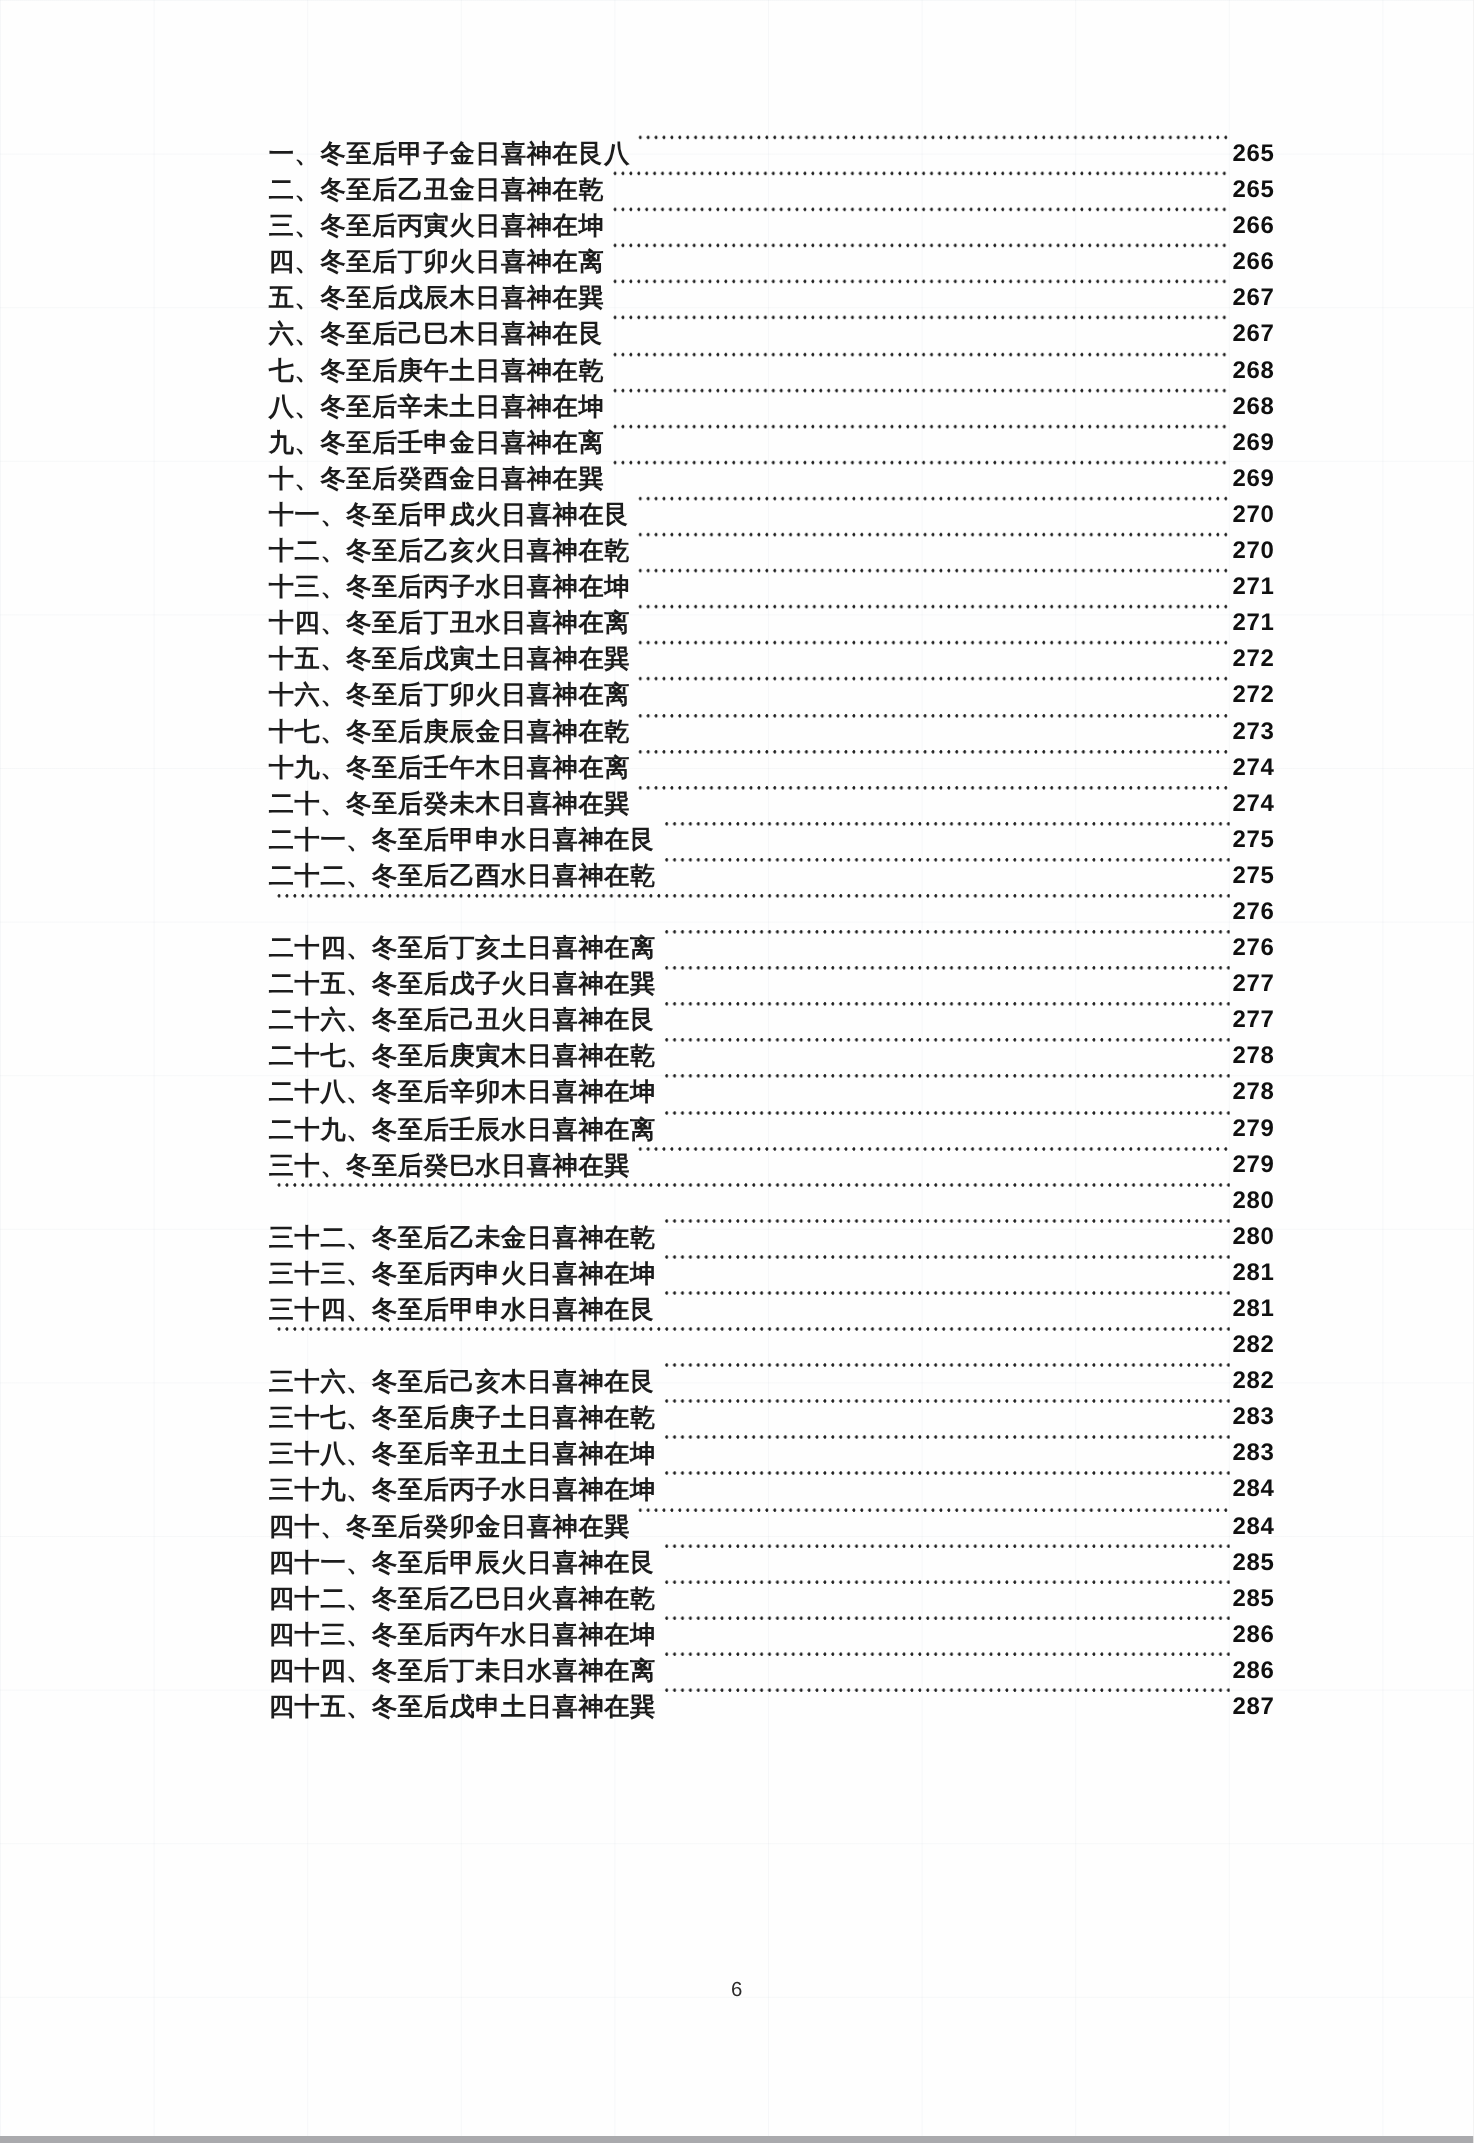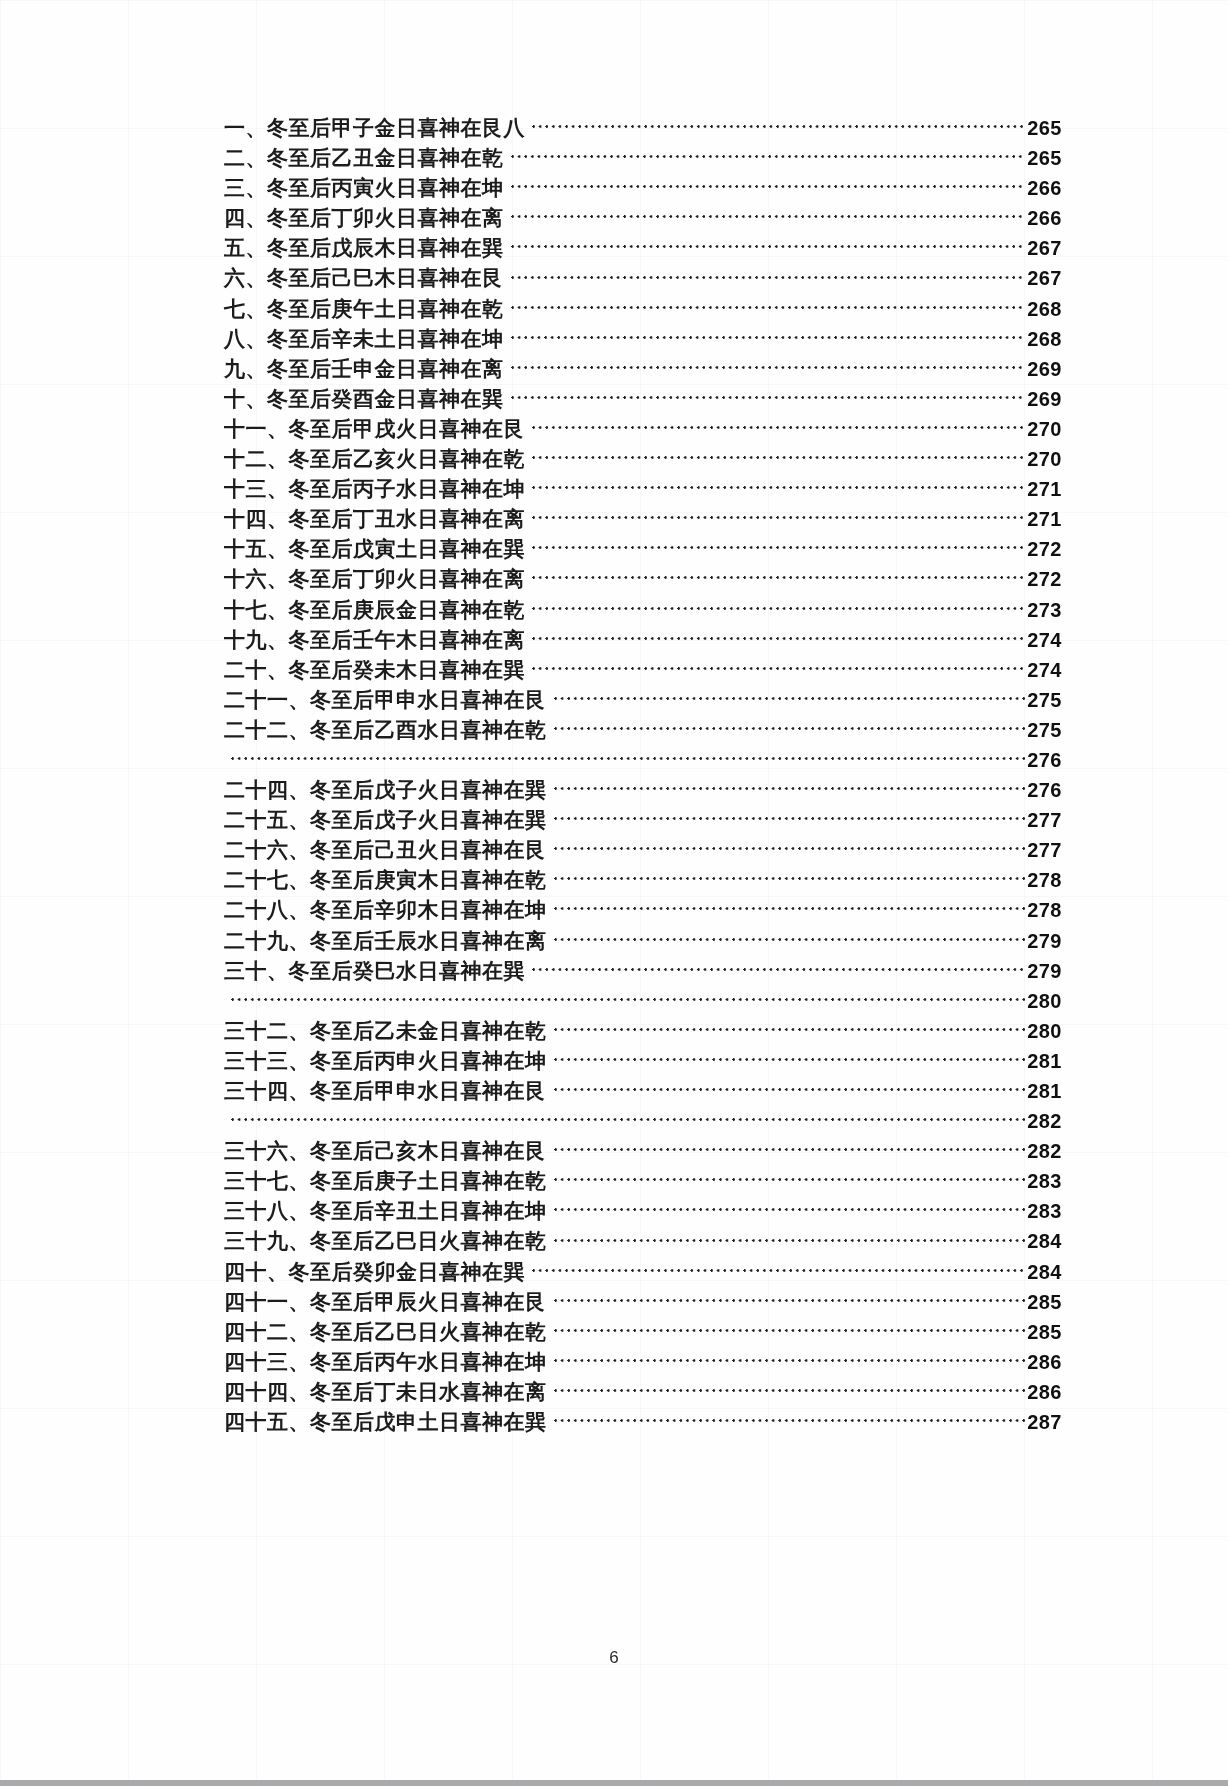--- a/index.html
+++ b/index.html
@@ -23,21 +23,21 @@
     color: #1a1a1a;
   }
   .toc {
     position: absolute;
     top: 113px;
     left: 224px;
     width: 838px;
   }
   .toc-row {
     display: flex;
-    align-items: center;
+    align-items: flex-start;
     height: 30.1px;
     line-height: 30.1px;
     white-space: nowrap;
   }
   .toc-label {
     font-size: 21px;
     font-weight: 700;
     letter-spacing: 0.5px;
     color: #1c1c1c;
   }
@@ -184,21 +184,21 @@
       <div class="toc-row">
         <span class="toc-label">二十二、冬至后乙酉水日喜神在乾</span>
         <span class="toc-leader"></span>
         <span class="toc-page">275</span>
       </div>
       <div class="toc-row">
         <span class="toc-leader"></span>
         <span class="toc-page">276</span>
       </div>
       <div class="toc-row">
-        <span class="toc-label">二十四、冬至后戊子火日喜神在巽</span>
+        <span class="toc-label">二十四、冬至后丁亥土日喜神在离</span>
         <span class="toc-leader"></span>
         <span class="toc-page">276</span>
       </div>
       <div class="toc-row">
         <span class="toc-label">二十五、冬至后戊子火日喜神在巽</span>
         <span class="toc-leader"></span>
         <span class="toc-page">277</span>
       </div>
       <div class="toc-row">
         <span class="toc-label">二十六、冬至后己丑火日喜神在艮</span>
@@ -257,21 +257,21 @@
         <span class="toc-label">三十七、冬至后庚子土日喜神在乾</span>
         <span class="toc-leader"></span>
         <span class="toc-page">283</span>
       </div>
       <div class="toc-row">
         <span class="toc-label">三十八、冬至后辛丑土日喜神在坤</span>
         <span class="toc-leader"></span>
         <span class="toc-page">283</span>
       </div>
       <div class="toc-row">
-        <span class="toc-label">三十九、冬至后乙巳日火喜神在乾</span>
+        <span class="toc-label">三十九、冬至后丙子水日喜神在坤</span>
         <span class="toc-leader"></span>
         <span class="toc-page">284</span>
       </div>
       <div class="toc-row">
         <span class="toc-label">四十、冬至后癸卯金日喜神在巽</span>
         <span class="toc-leader"></span>
         <span class="toc-page">284</span>
       </div>
       <div class="toc-row">
         <span class="toc-label">四十一、冬至后甲辰火日喜神在艮</span>

